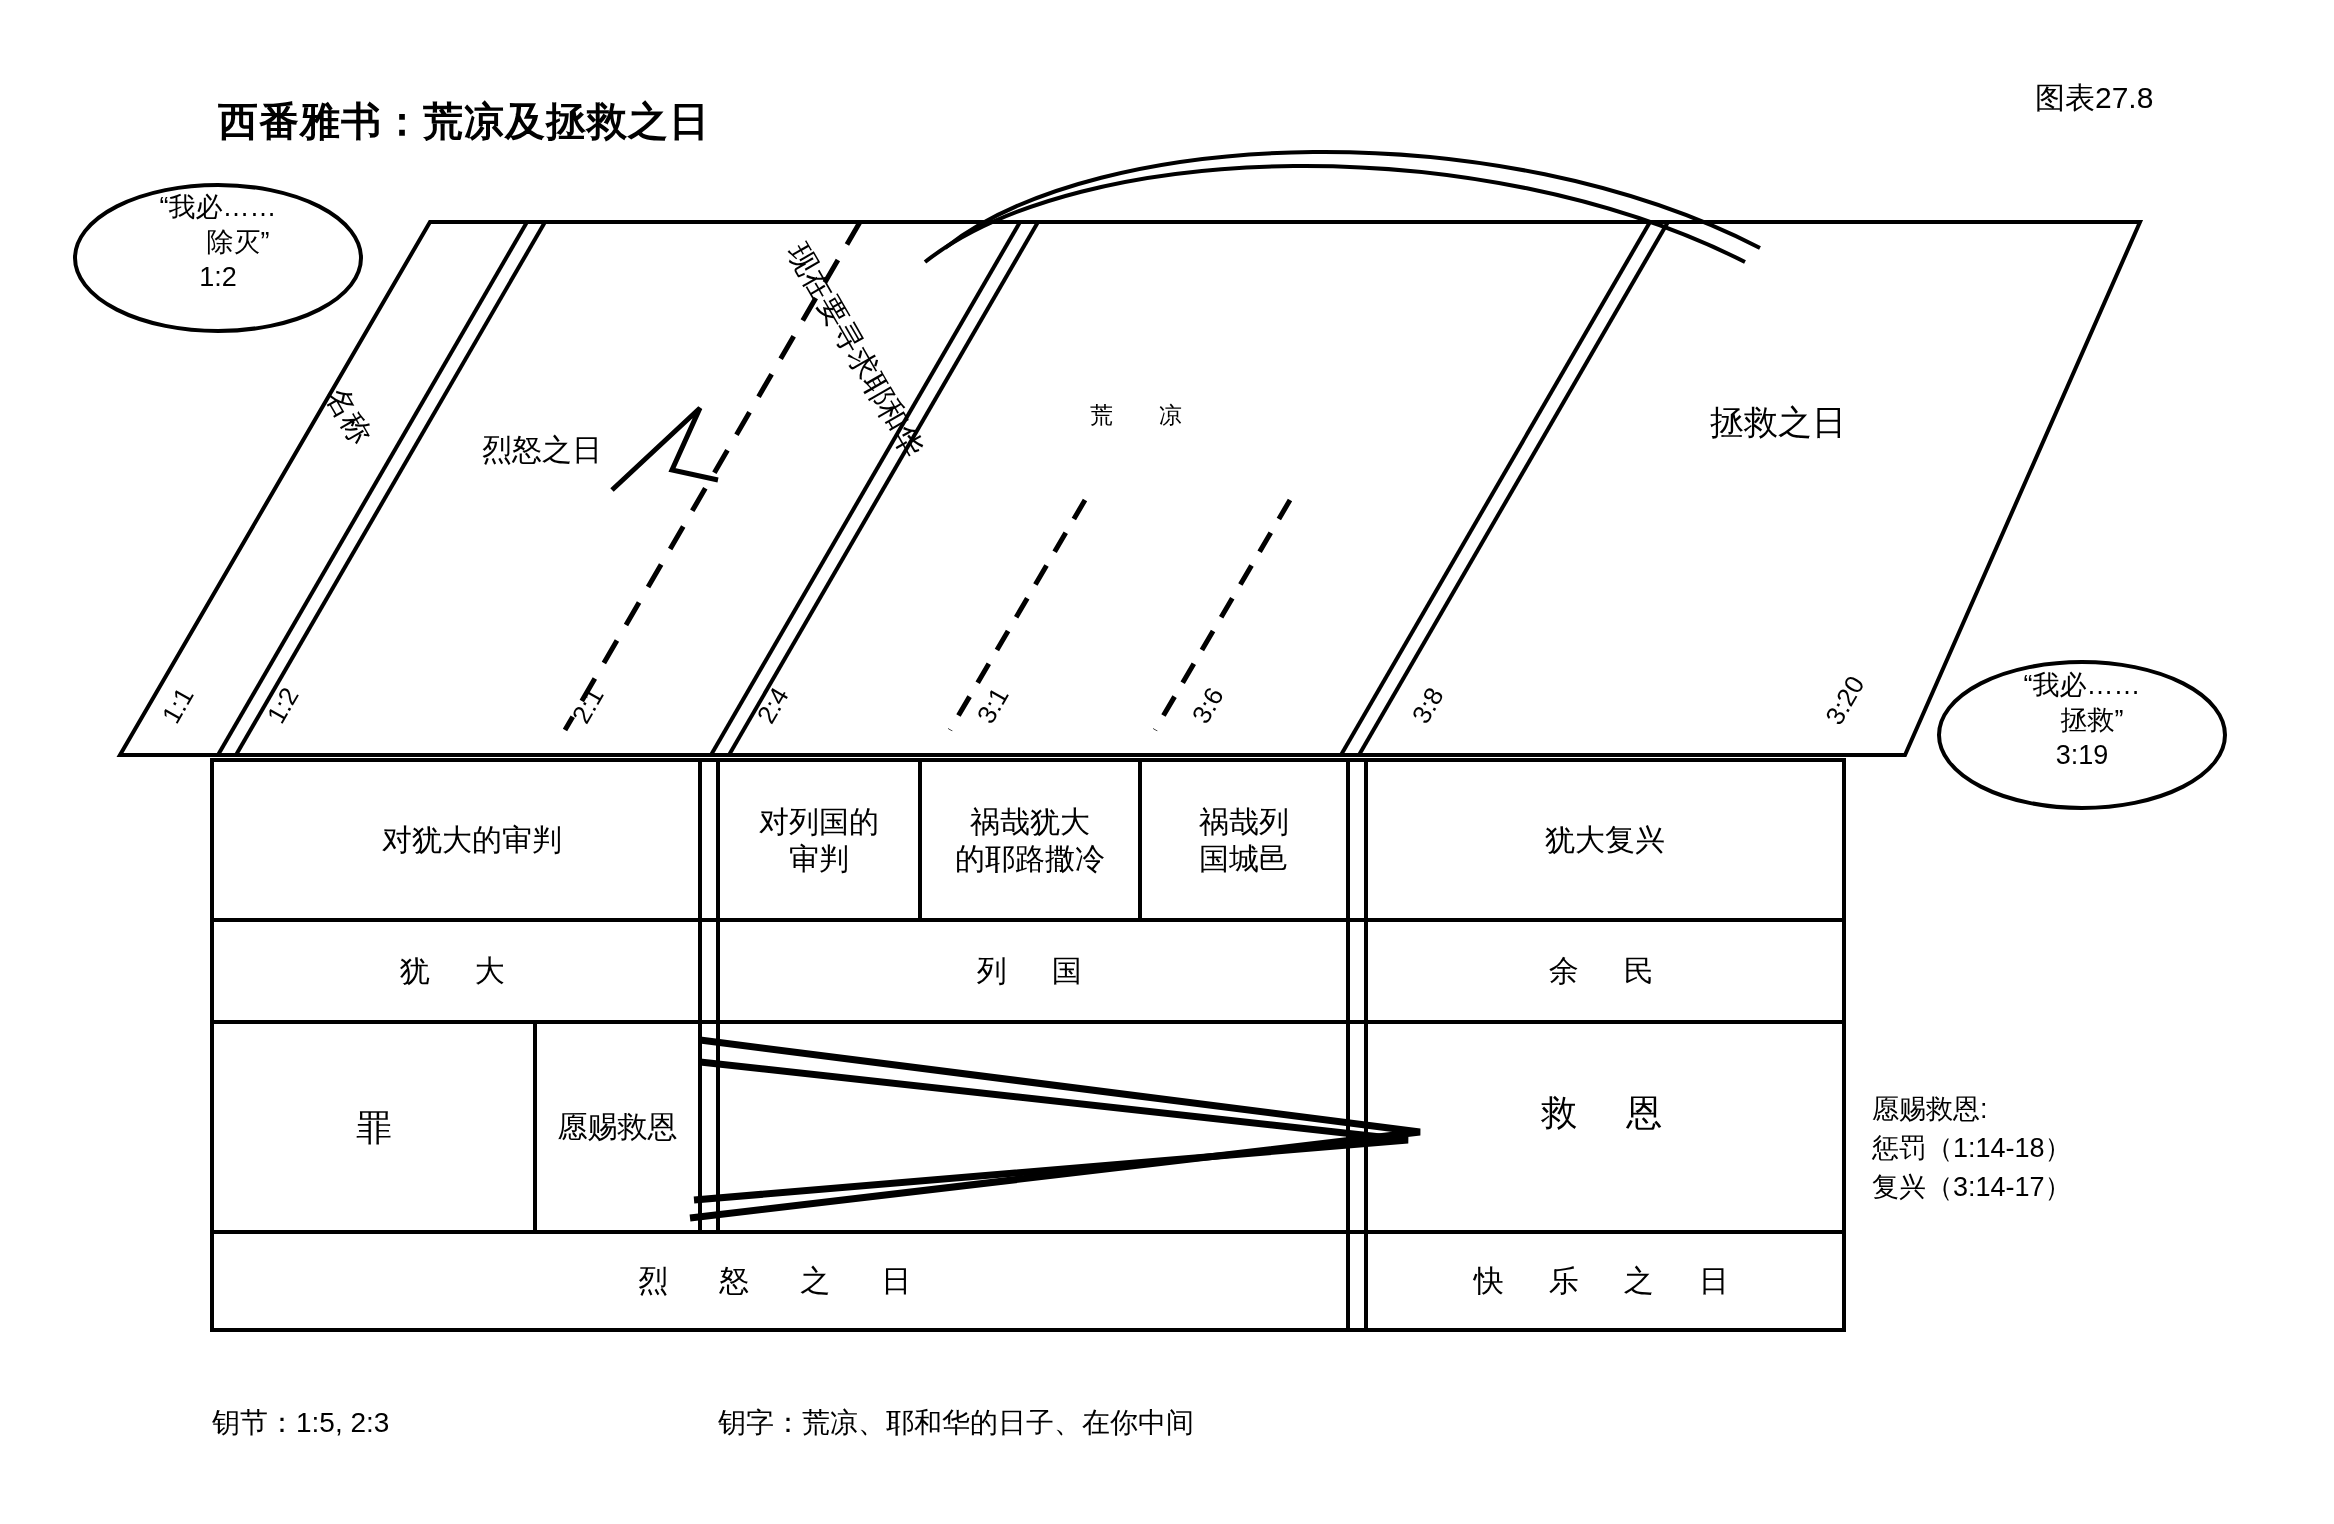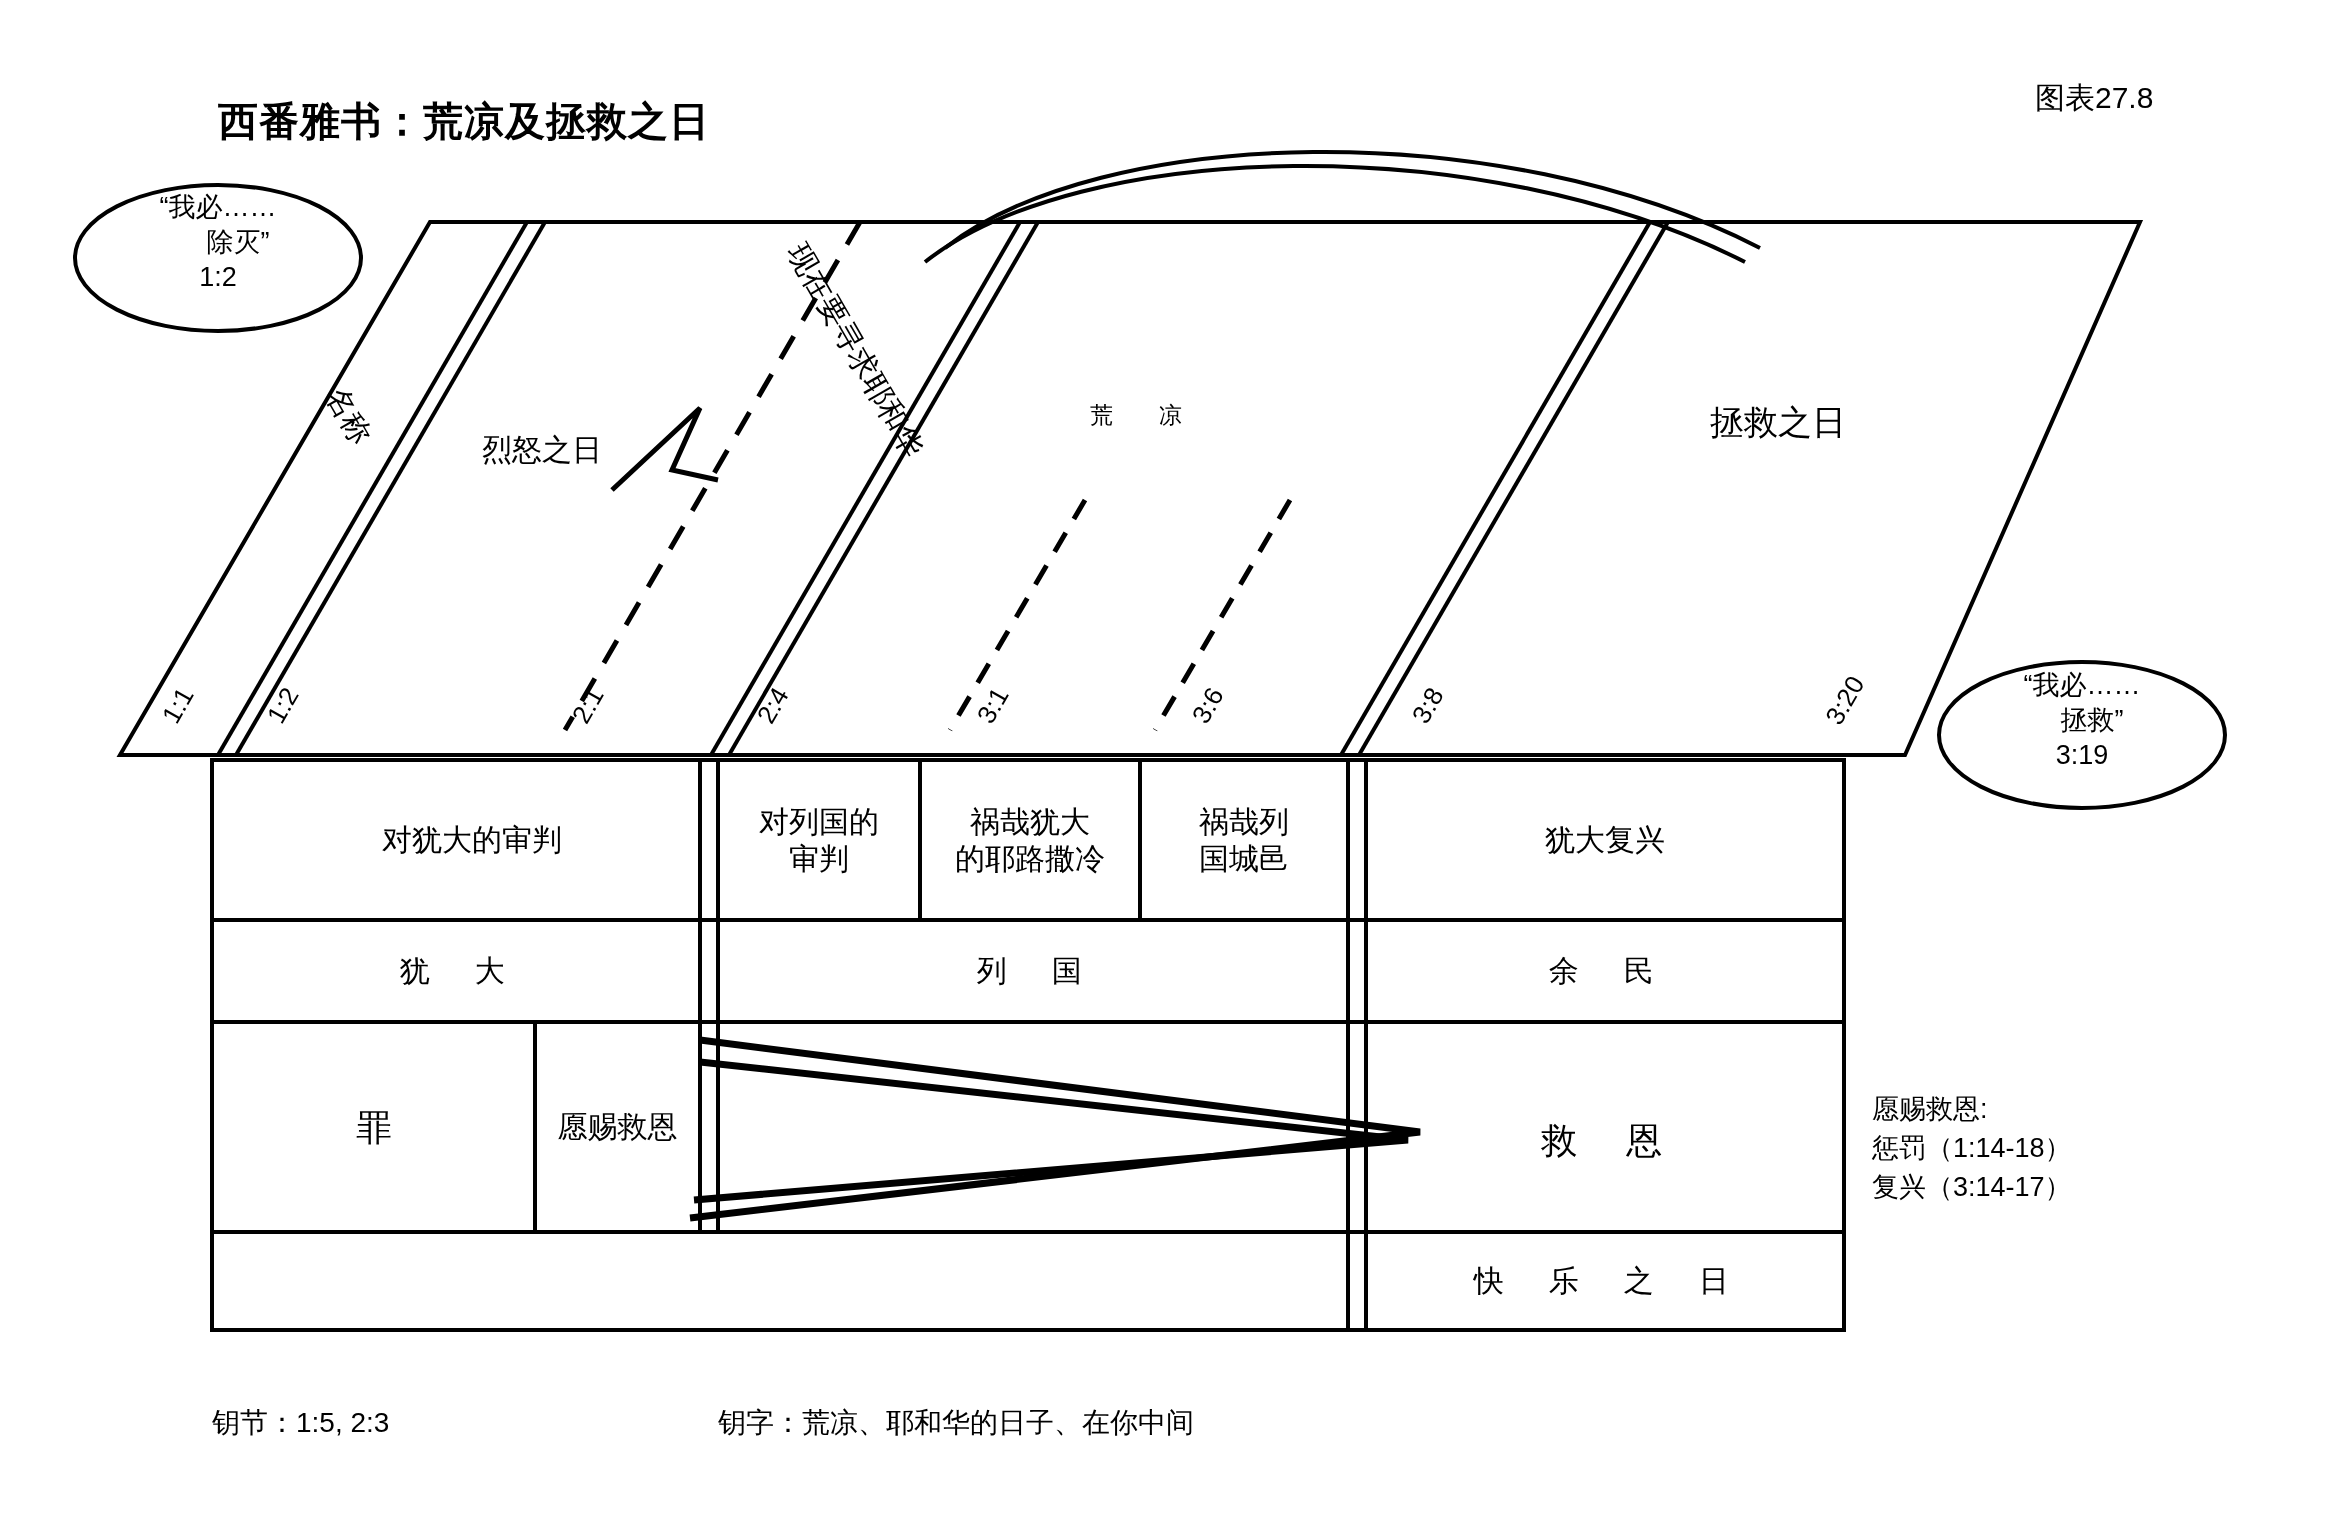--- a/index.html
+++ b/index.html
@@ -114,22 +114,23 @@
 国城邑</span>
   </div>
   <div class="cell" style="left:1368px;top:762px;width:474px;height:156px;">犹大复兴</div>
 
   <div class="cell" style="left:214px;top:922px;width:484px;height:98px;letter-spacing:0.25em;">犹　大</div>
   <div class="cell" style="left:720px;top:922px;width:626px;height:98px;letter-spacing:0.25em;">列　国</div>
   <div class="cell" style="left:1368px;top:922px;width:474px;height:98px;letter-spacing:0.25em;">余　民</div>
 
   <div class="cell big" style="left:214px;top:1024px;width:320px;height:206px;">罪</div>
   <div class="cell" style="left:537px;top:1024px;width:161px;height:206px;">愿赐救恩</div>
-  <div class="cell big" style="left:1368px;top:1024px;width:474px;height:232px;letter-spacing:0.18em;border-radius:20px;">救　恩</div>
+  <div class="cell big" style="left:1368px;top:996px;width:474px;height:232px;letter-spacing:0.18em;border-radius:20px;">救　恩</div>
 
+  <div class="cell" style="left:214px;top:1234px;width:1132px;height:94px;letter-spacing:0.35em;">烈　怒　之　日</div>
   <div class="cell" style="left:1368px;top:1234px;width:474px;height:94px;letter-spacing:0.25em;">快　乐　之　日</div>
 
   <div class="keytext" style="left:1872px;top:1090px;width:380px;">
     <div>愿赐救恩:</div>
     <div>惩罚（1:14-18）</div>
     <div>复兴（3:14-17）</div>
   </div>
 
   <div class="footer" style="left:212px;top:1380px;">钥节：1:5, 2:3</div>
   <div class="footer" style="left:718px;top:1380px;">钥字：荒凉、耶和华的日子、在你中间</div>

